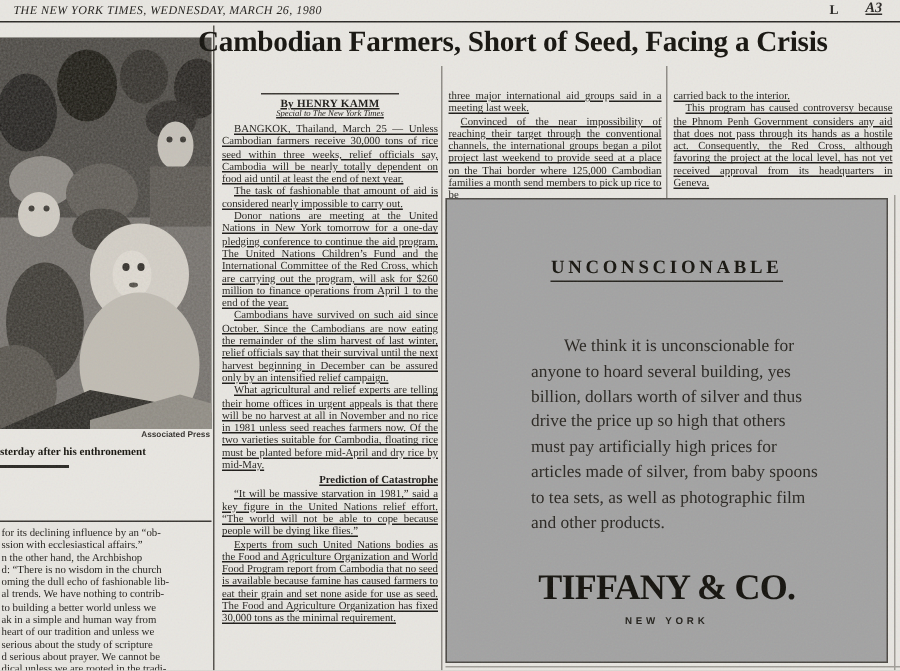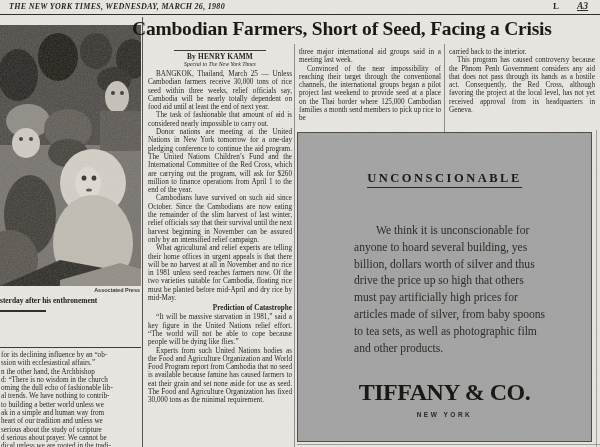--- a/index.html
+++ b/index.html
@@ -2,21 +2,21 @@
 <html><head>
 <meta charset="utf-8">
 <style>
   html,body{margin:0;padding:0;background:#cfccc6;}
   .stage{
     position:relative;width:600px;height:447px;overflow:hidden;
     background:#e8e6e1;color:#1d1b18;
     font-family:"Liberation Serif", serif;
   }
   
-  .masthead{position:absolute;left:9px;top:2px;font-size:8px;font-weight:bold;font-style:italic;letter-spacing:.3px;color:#24221f;}
+  .masthead{position:absolute;left:9px;top:2px;font-size:8px;font-weight:normal;font-style:italic;letter-spacing:.3px;color:#24221f;}
   .edition-mark{position:absolute;left:553px;top:1px;font-size:9px;font-weight:bold;color:#2a2825;}
   .page-number{position:absolute;left:577px;top:1px;font-size:9.5px;font-weight:bold;font-style:italic;color:#2a2825;text-decoration:underline;}
   .hrule-top{position:absolute;left:0;top:14px;width:600px;height:1px;background:#2b2926;}
   
   .vrule{position:absolute;width:1px;background:#8f8c86;}
   .vrule-left{left:142px;top:17px;height:430px;background:#55524d;}
   .vrule-c12{left:294px;top:44px;height:403px;}
   .vrule-c23{left:444px;top:44px;height:89px;}
   .vrule-right{left:596px;top:130px;height:317px;background:#a09d97;}
   .hrule-bottom-outer{position:absolute;left:297px;top:444px;width:303px;height:1px;background:#a09d97;}
@@ -24,21 +24,21 @@
   .photo{position:absolute;left:0;top:25px;width:141px;height:261px;overflow:hidden;background:#6e6b66;}
   .photo svg{display:block;}
   .ap-credit{position:absolute;left:58px;top:287px;width:82px;text-align:right;font-size:5.5px;font-weight:bold;font-family:"Liberation Sans",sans-serif;color:#34312d;}
   .photo-caption{position:absolute;left:0;top:296px;width:158px;font-size:7.4px;font-weight:bold;color:#17150f;white-space:nowrap;overflow:hidden;}
   .cap-rule{position:absolute;left:0;top:310px;width:46px;height:2px;background:#2c2a26;}
   .arch-headline{position:absolute;left:0;top:314px;width:142px;font-size:25px;letter-spacing:-.5px;color:#14120e;white-space:nowrap;overflow:hidden;}
   .arch-rule{position:absolute;left:0;top:347px;width:141px;height:1px;background:#3a3733;}
   .arch-body{position:absolute;left:1px;top:351px;width:141px;font-size:7.2px;line-height:8.3px;white-space:pre-line;color:#201e1a;}
   
   .headline{position:absolute;left:132px;top:18px;width:454px;margin:0;font-size:19.5px;font-weight:bold;letter-spacing:-.2px;white-space:nowrap;overflow:hidden;color:#16140f;}
-  .col{position:absolute;top:48px;}
+  .col{position:absolute;top:60px;text-decoration:underline;}
   .col1{left:148px;width:144px;}
   .col2{left:299px;width:142px;}
   .col3{left:449px;width:146px;}
   .byline-rule{width:92px;height:1px;background:#3a3733;margin:2px auto 1px auto;}
   .byline{text-align:center;font-size:7.4px;font-weight:bold;letter-spacing:.2px;}
   .byline-sub{text-align:center;font-size:5.8px;font-style:italic;margin-bottom:3px;}
   .col p{margin:0;font-size:7.2px;line-height:8.3px;text-align:justify;text-indent:8px;color:#201e1a;}
   .col p.noindent{text-indent:0;}
   .subhead{text-align:right;font-size:7.2px;font-weight:bold;margin:2px 0 1px 0;}
   
@@ -125,21 +125,21 @@
 
   <h1 class="headline">Cambodian Farmers, Short of Seed, Facing a Crisis</h1>
 
   <div class="col col1">
     <div class="byline-rule"></div>
     <div class="byline">By HENRY KAMM</div>
     <div class="byline-sub">Special to The New York Times</div>
     <p>BANGKOK, Thailand, March 25 — Unless Cambodian farmers receive 30,000 tons of rice seed within three weeks, relief officials say, Cambodia will be nearly totally dependent on food aid until at least the end of next year.</p>
     <p>The task of fashionable that amount of aid is considered nearly impossible to carry out.</p>
     <p>Donor nations are meeting at the United Nations in New York tomorrow for a one-day pledging conference to continue the aid program. The United Nations Children’s Fund and the International Committee of the Red Cross, which are carrying out the program, will ask for $260 million to finance operations from April 1 to the end of the year.</p>
-    <p>Cambodians have survived on such aid since October. Since the Cambodians are now eating the remainder of the slim harvest of last winter, relief officials say that their survival until the next harvest beginning in November can be assured only by an intensified relief campaign.</p>
+    <p>Cambodians have survived on such aid since October. Since the Cambodians are now eating the remainder of the slim harvest of last winter, relief officials say that their survival until the next harvest beginning in December can be assured only by an intensified relief campaign.</p>
     <p>What agricultural and relief experts are telling their home offices in urgent appeals is that there will be no harvest at all in November and no rice in 1981 unless seed reaches farmers now. Of the two varieties suitable for Cambodia, floating rice must be planted before mid-April and dry rice by mid-May.</p>
     <div class="subhead">Prediction of Catastrophe</div>
     <p>“It will be massive starvation in 1981,” said a key figure in the United Nations relief effort. “The world will not be able to cope because people will be dying like flies.”</p>
     <p>Experts from such United Nations bodies as the Food and Agriculture Organization and World Food Program report from Cambodia that no seed is available because famine has caused farmers to eat their grain and set none aside for use as seed. The Food and Agriculture Organization has fixed 30,000 tons as the minimal requirement.</p>
   </div>
 
   <div class="col col2">
     <p class="noindent">three major international aid groups said in a meeting last week.</p>
     <p>Convinced of the near impossibility of reaching their target through the conventional channels, the international groups began a pilot project last weekend to provide seed at a place on the Thai border where 125,000 Cambodian families a month send members to pick up rice to be</p>
   </div>

